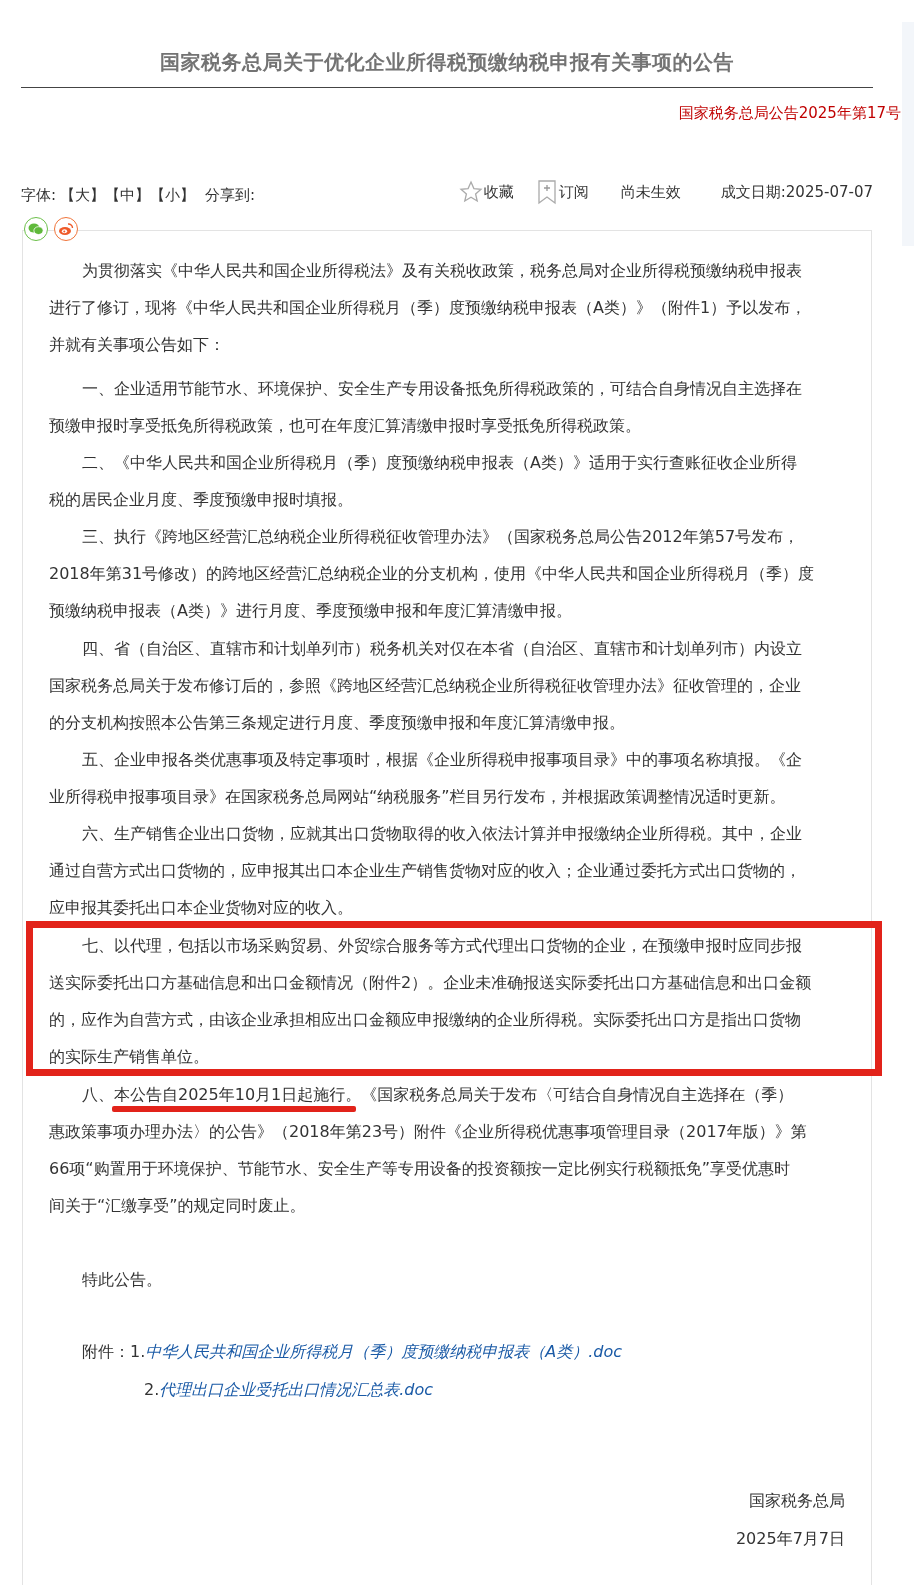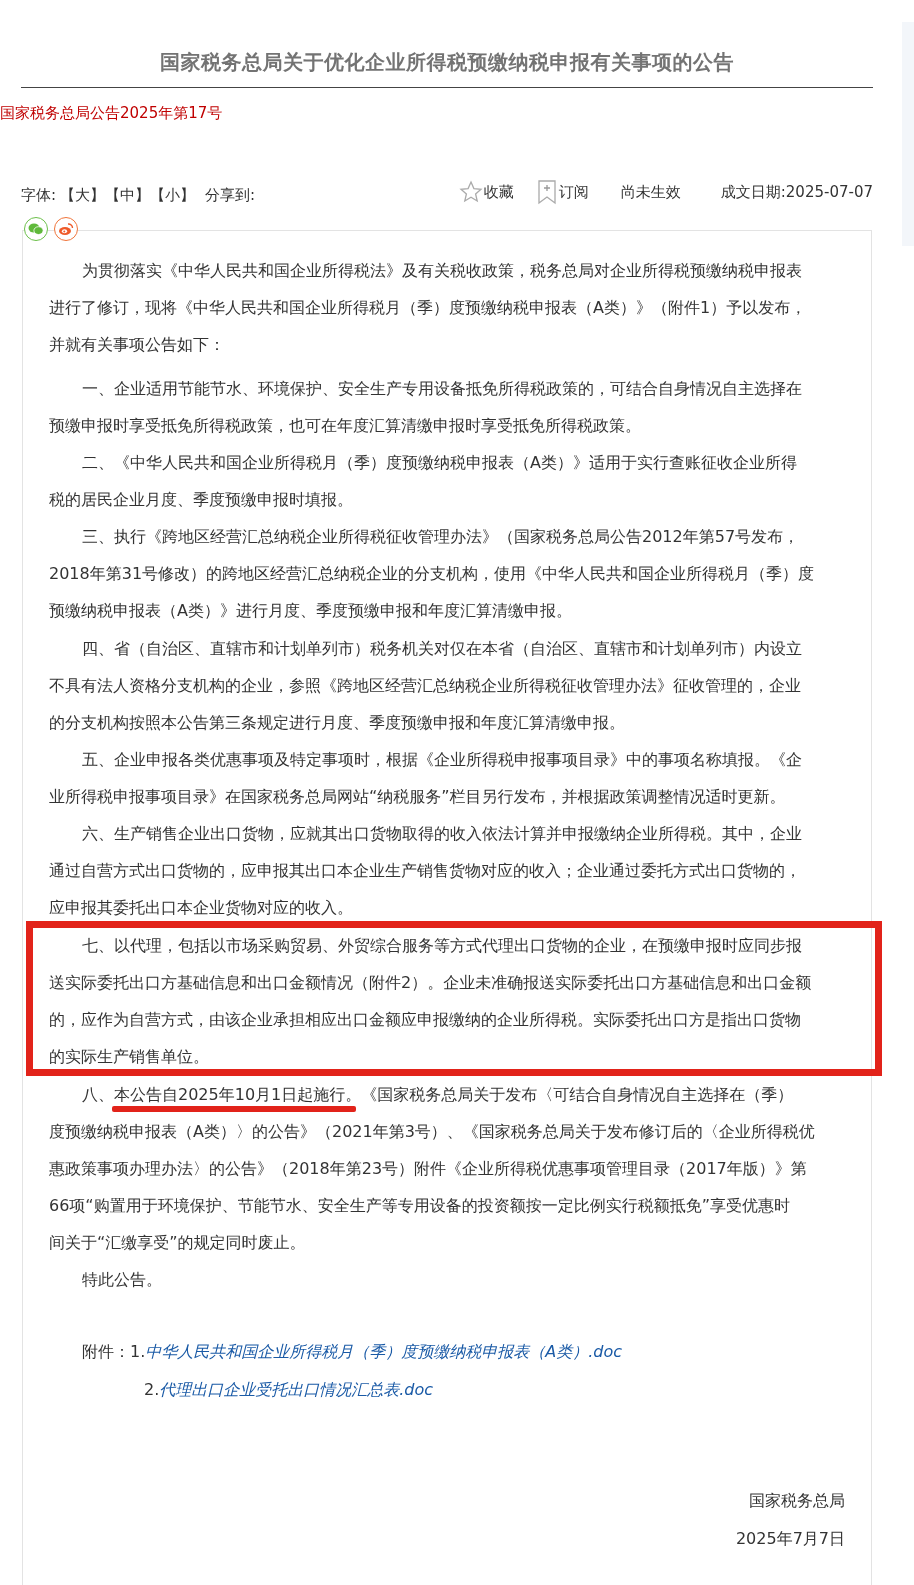--- a/index.html
+++ b/index.html
@@ -13,21 +13,21 @@
       background: #f3f6fa;
     }
     .title {
       position: absolute; left: 0; top: 36px; width: 894px; text-align: center;
       font-size: 20px; font-weight: bold; color: #737373; letter-spacing: 0.5px;
     }
     .title-rule {
       position: absolute; left: 21px; top: 87px; width: 852px; height: 1px; background: #444444;
     }
     .doc-number {
-      position: absolute; left: 0; top: 104px; width: 894px; text-align: left;
+      position: absolute; left: 7px; top: 104px; width: 894px; text-align: right;
       font-size: 15px; color: #c00000;
     }
     .toolbar {
       position: absolute; left: 21px; top: 181px; width: 852px; height: 24px;
       font-size: 15px; color: #333; display: flex; align-items: flex-end;
     }
     .toolbar .font-label { margin-right: 4px; }
     .toolbar .size-btn { cursor: pointer; }
     .toolbar .share-label { margin-left: 10px; }
     .toolbar .right {
@@ -143,21 +143,21 @@
 </div>
 
 <div class="para" style="top:518px">
   <span class="line indent">三、执行《跨地区经营汇总纳税企业所得税征收管理办法》（国家税务总局公告2012年第57号发布，</span>
   <span class="line">2018年第31号修改）的跨地区经营汇总纳税企业的分支机构，使用《中华人民共和国企业所得税月（季）度</span>
   <span class="line">预缴纳税申报表（A类）》进行月度、季度预缴申报和年度汇算清缴申报。</span>
 </div>
 
 <div class="para" style="top:630px">
   <span class="line indent">四、省（自治区、直辖市和计划单列市）税务机关对仅在本省（自治区、直辖市和计划单列市）内设立</span>
-  <span class="line">不具有法人资格分支机构的企业，参照《跨地区经营汇总纳税企业所得税征收管理办法》征收管理的，企业</span>
+  <span class="line">国家税务总局关于发布修订后的，参照《跨地区经营汇总纳税企业所得税征收管理办法》征收管理的，企业</span>
   <span class="line">的分支机构按照本公告第三条规定进行月度、季度预缴申报和年度汇算清缴申报。</span>
 </div>
 
 <div class="para" style="top:741px">
   <span class="line indent">五、企业申报各类优惠事项及特定事项时，根据《企业所得税申报事项目录》中的事项名称填报。《企</span>
   <span class="line">业所得税申报事项目录》在国家税务总局网站“纳税服务”栏目另行发布，并根据政策调整情况适时更新。</span>
 </div>
 
 <div class="para" style="top:815px">
   <span class="line indent">六、生产销售企业出口货物，应就其出口货物取得的收入依法计算并申报缴纳企业所得税。其中，企业</span>
@@ -168,21 +168,20 @@
 <div class="para" style="top:927px">
   <span class="line indent">七、以代理，包括以市场采购贸易、外贸综合服务等方式代理出口货物的企业，在预缴申报时应同步报</span>
   <span class="line">送实际委托出口方基础信息和出口金额情况（附件2）。企业未准确报送实际委托出口方基础信息和出口金额</span>
   <span class="line">的，应作为自营方式，由该企业承担相应出口金额应申报缴纳的企业所得税。实际委托出口方是指出口货物</span>
   <span class="line">的实际生产销售单位。</span>
 </div>
 <div class="highlight-box"></div>
 
 <div class="para" style="top:1076px">
   <span class="line indent"><span>八、</span><span>本公告自2025年10月1日起施行。</span><span>《国家税务总局关于发布〈可结合自身情况自主选择在（季）</span></span>
-  <span class="line">度预缴纳税申报表（A类）〉的公告》（2021年第3号）、《国家税务总局关于发布修订后的〈企业所得税优</span>
   <span class="line">惠政策事项办理办法〉的公告》（2018年第23号）附件《企业所得税优惠事项管理目录（2017年版）》第</span>
   <span class="line">66项“购置用于环境保护、节能节水、安全生产等专用设备的投资额按一定比例实行税额抵免”享受优惠时</span>
   <span class="line">间关于“汇缴享受”的规定同时废止。</span>
 </div>
 <div class="underline-mark"></div>
 
 <div class="para" style="top:1261px">
   <span class="line indent">特此公告。</span>
 </div>
 

